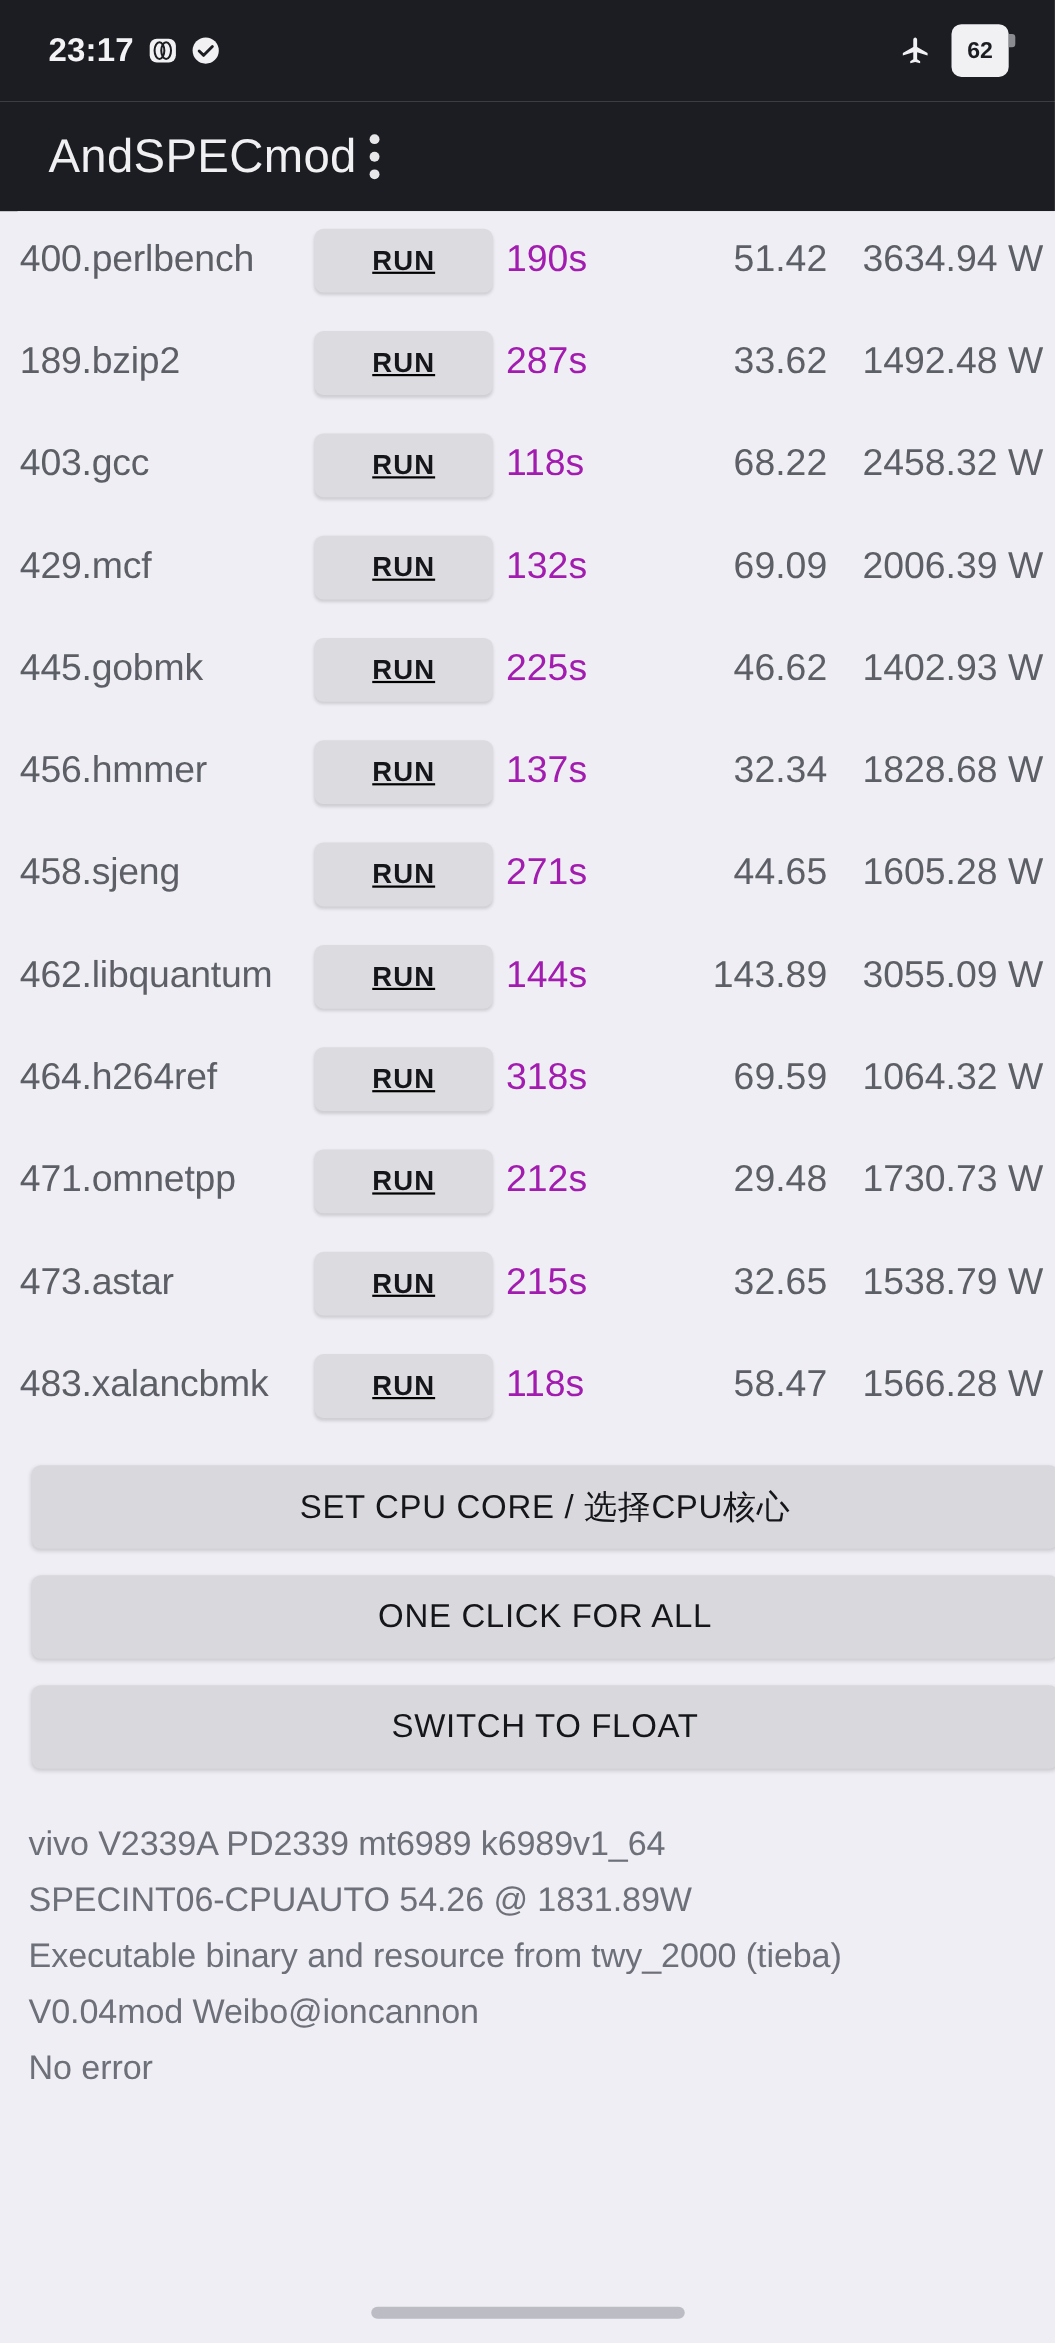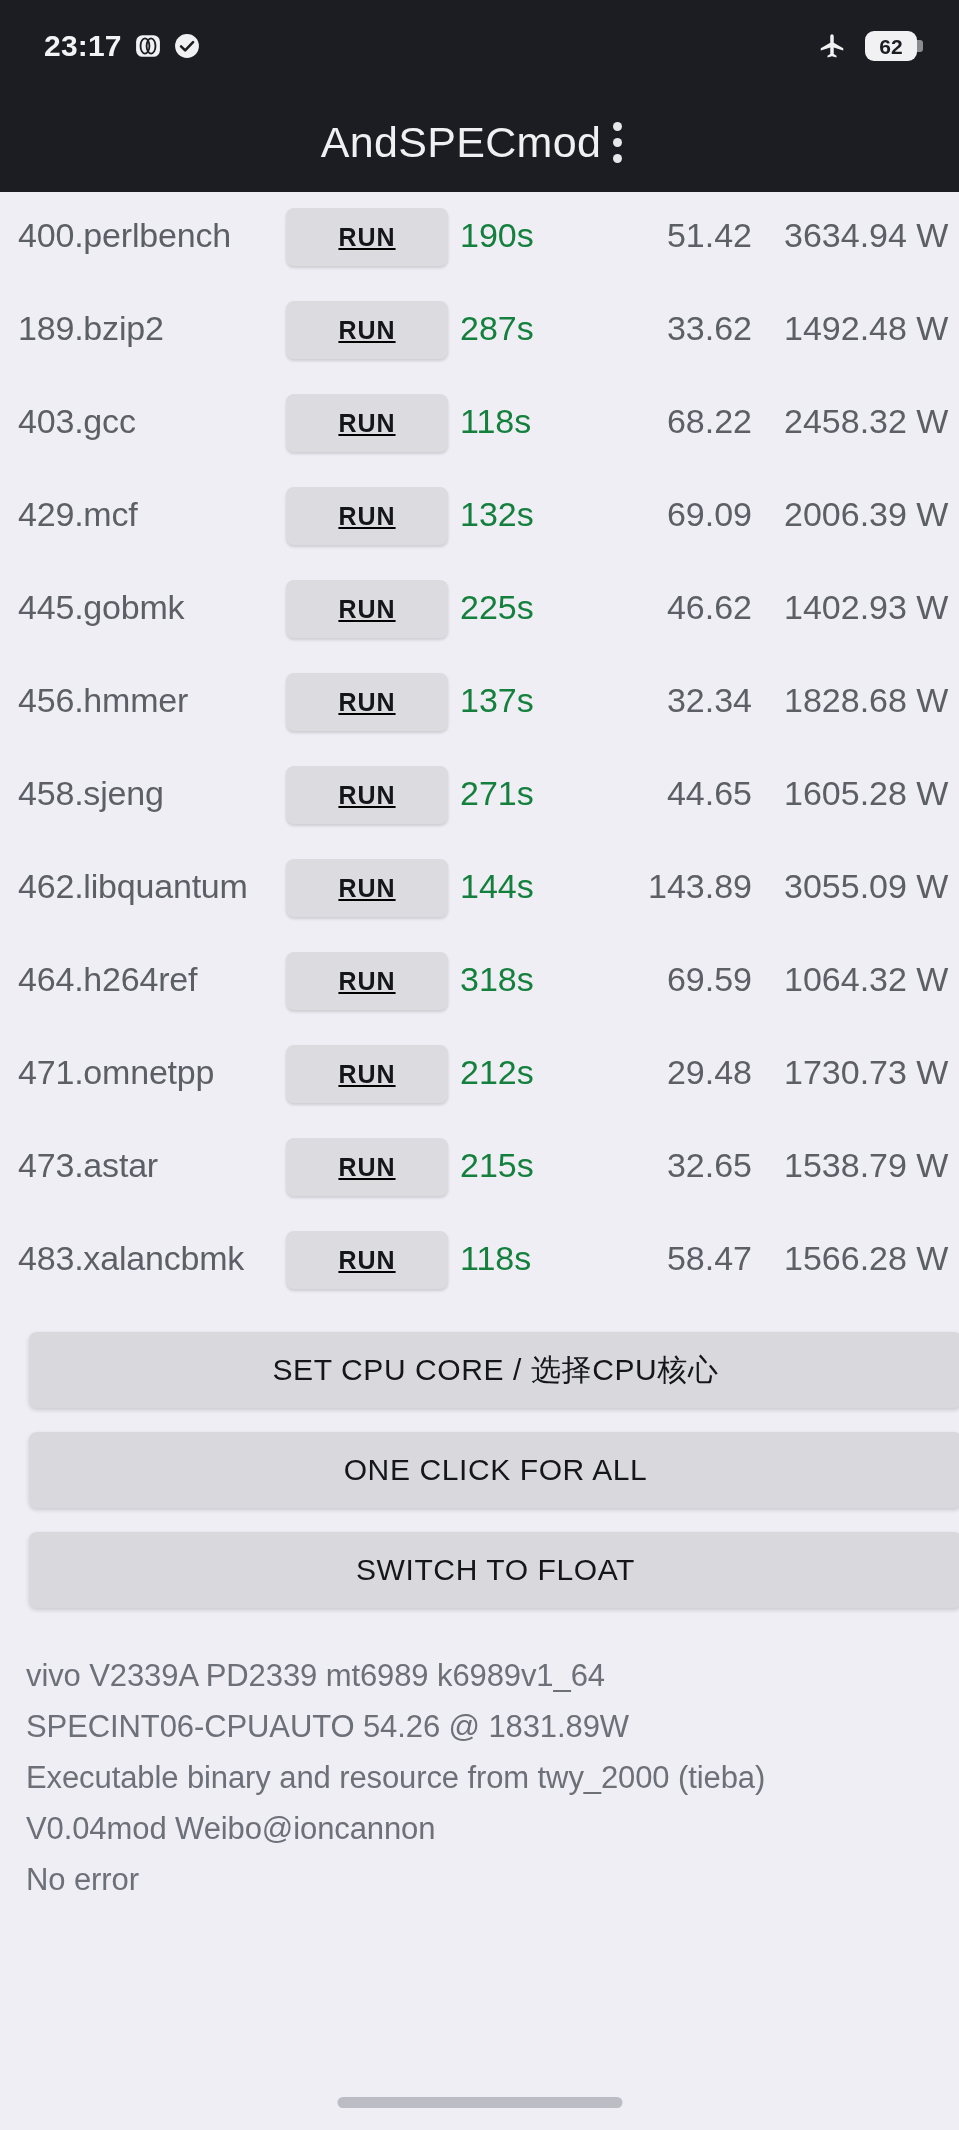--- a/index.html
+++ b/index.html
@@ -43,21 +43,21 @@
   }
   .sb-icon { display: inline-flex; align-items: center; justify-content: center; }
   .sb-right {
     display: flex;
     align-items: center;
     gap: 18px;
   }
   .battery {
     position: relative;
     width: 52px;
-    height: 30px;
+    height: 48px;
     background: #f1f1f3;
     border-radius: 9px;
     display: flex;
     align-items: center;
     justify-content: center;
   }
   .battery::after {
     content: "";
     position: absolute;
     right: -6px;
@@ -76,21 +76,21 @@
 
   
   .appbar {
     position: absolute;
     top: 92px; left: 0;
     width: 959px;
     height: 100px;
     background: #1b1d22;
     display: flex;
     align-items: center;
-    justify-content: center;
+    justify-content: flex-start;
     padding: 0 48px 0 44px;
   }
   .appbar-title {
     color: #f0f0f2;
     font-size: 43px;
     font-weight: 400;
     letter-spacing: 0.3px;
     line-height: 1;
   }
   .overflow-dots {
@@ -159,21 +159,21 @@
     letter-spacing: 1px;
     cursor: pointer;
     display: flex;
     align-items: center;
     justify-content: center;
   }
   .c-time {
     width: 152px;
     padding-top: 14px;
     padding-left: 12px;
-    color: #15803d;
+    color: #a21caf;
     font-size: 34px;
     line-height: 38px;
   }
   .c-score {
     width: 152px;
     padding-top: 14px;
     text-align: right;
     color: #5d5f66;
     font-size: 34px;
     line-height: 38px;

